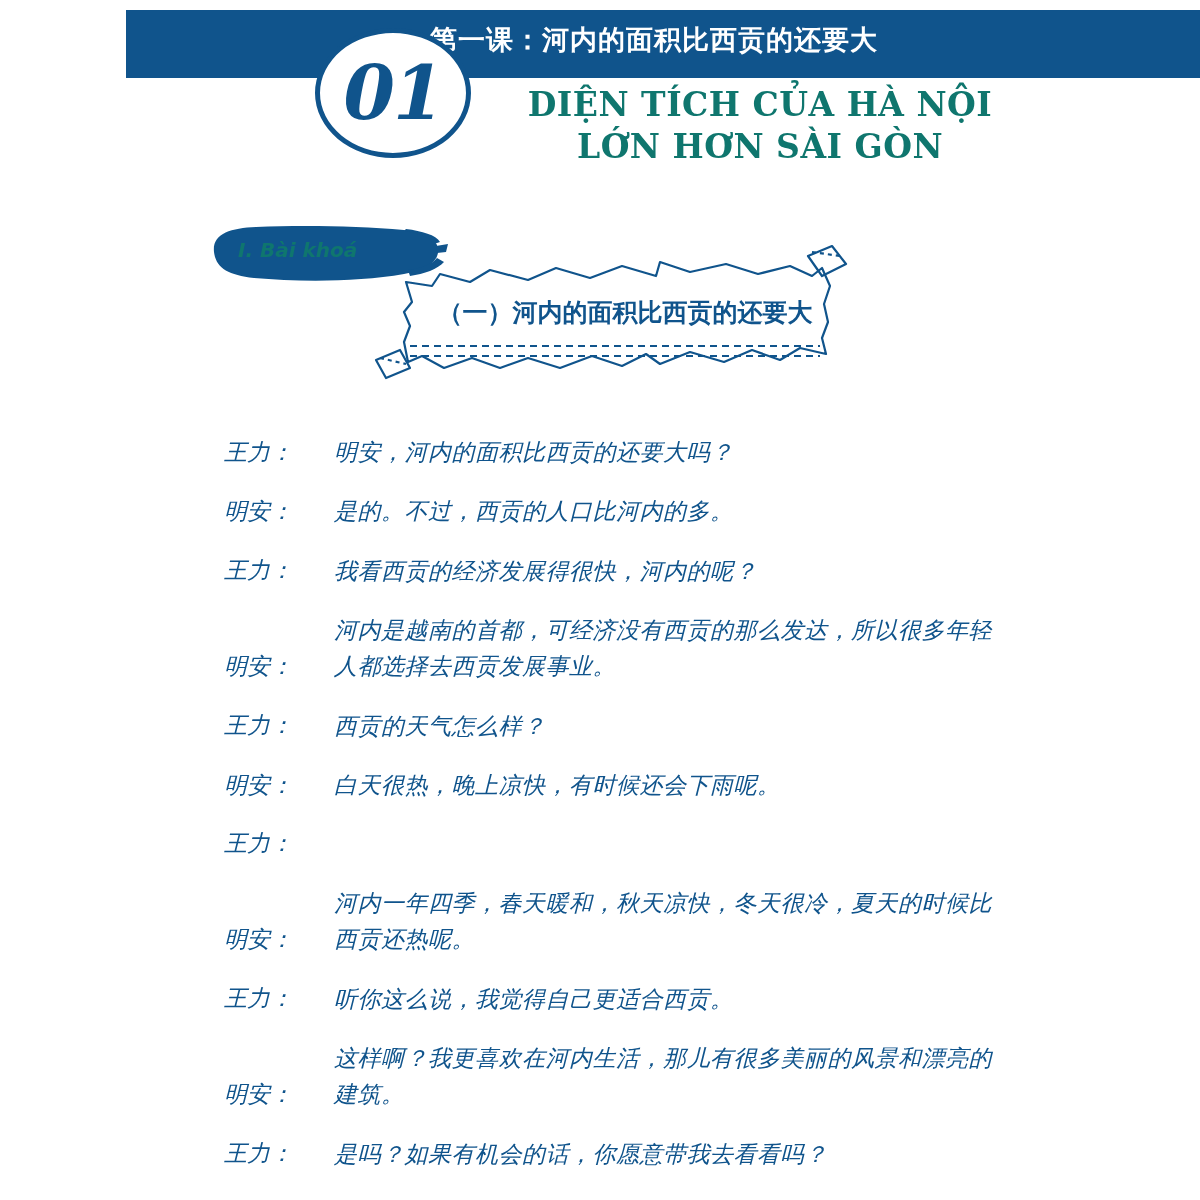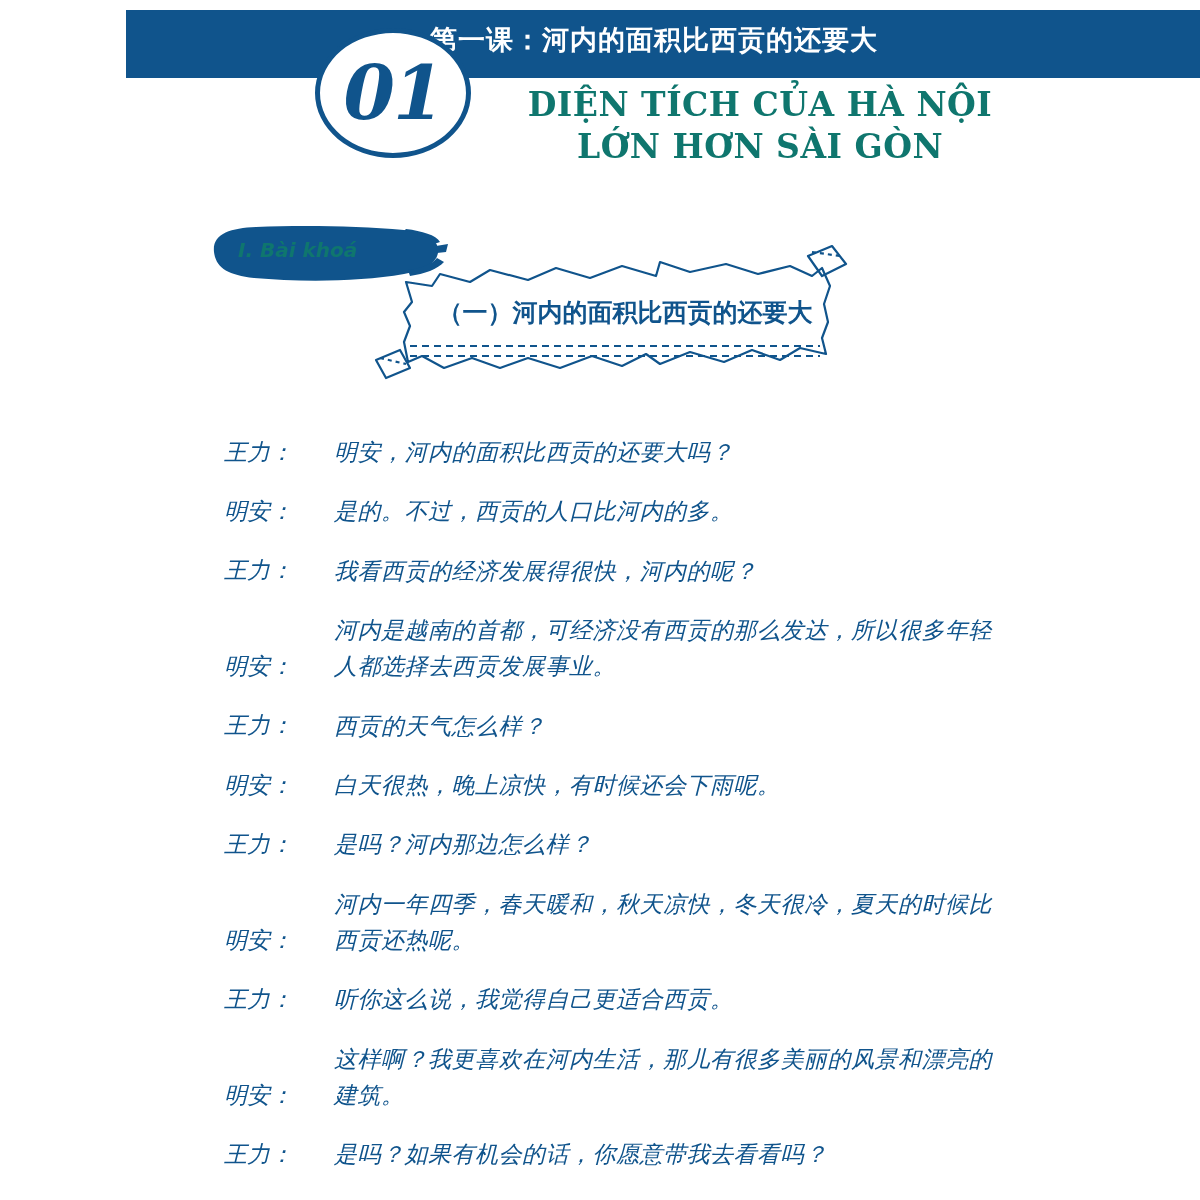--- a/index.html
+++ b/index.html
@@ -220,21 +220,20 @@
       <div class="utterance">西贡的天气怎么样？</div>
     </div>
 
     <div class="line">
       <div class="speaker">明安：</div>
       <div class="utterance">白天很热，晚上凉快，有时候还会下雨呢。</div>
     </div>
 
     <div class="line">
       <div class="speaker">王力：</div>
-      <div class="utterance">是吗？河内那边怎么样？</div>
     </div>
 
     <div class="line">
       <div class="speaker">明安：</div>
       <div class="utterance">河内一年四季，春天暖和，秋天凉快，冬天很冷，夏天的时候比西贡还热呢。</div>
     </div>
 
     <div class="line">
       <div class="speaker">王力：</div>
       <div class="utterance">听你这么说，我觉得自己更适合西贡。</div>

